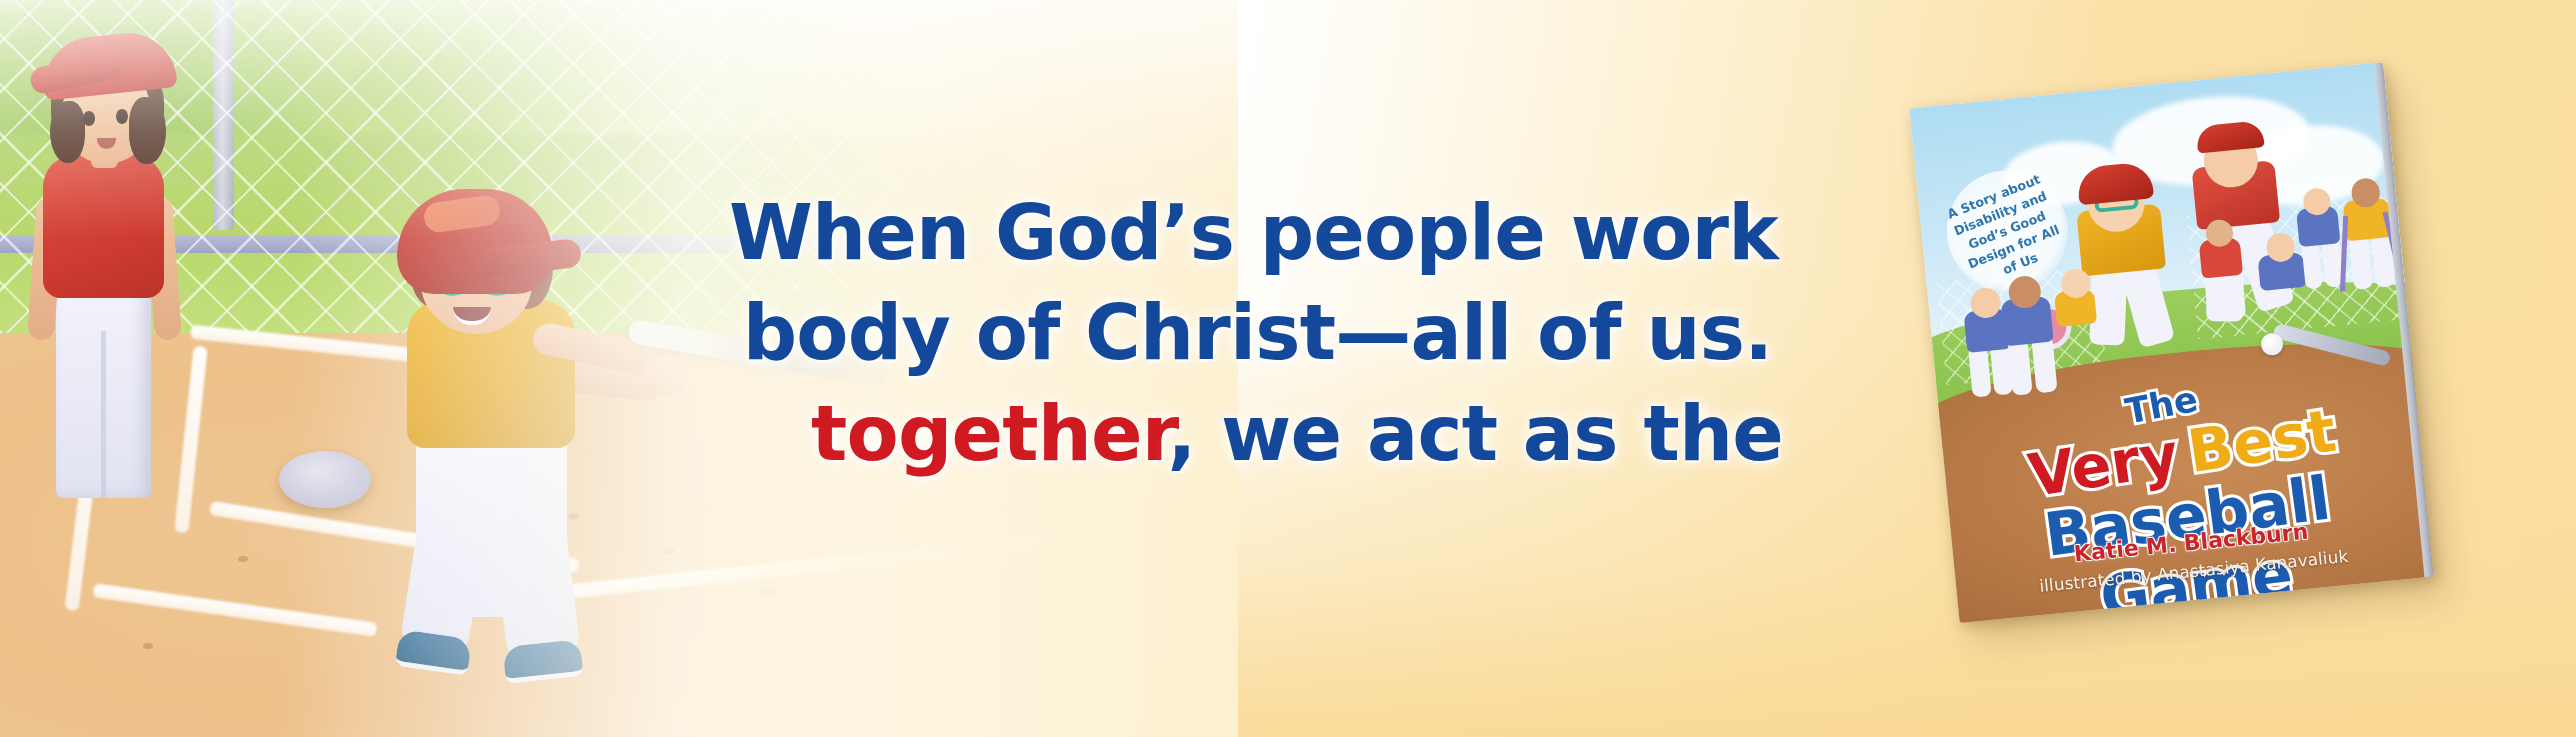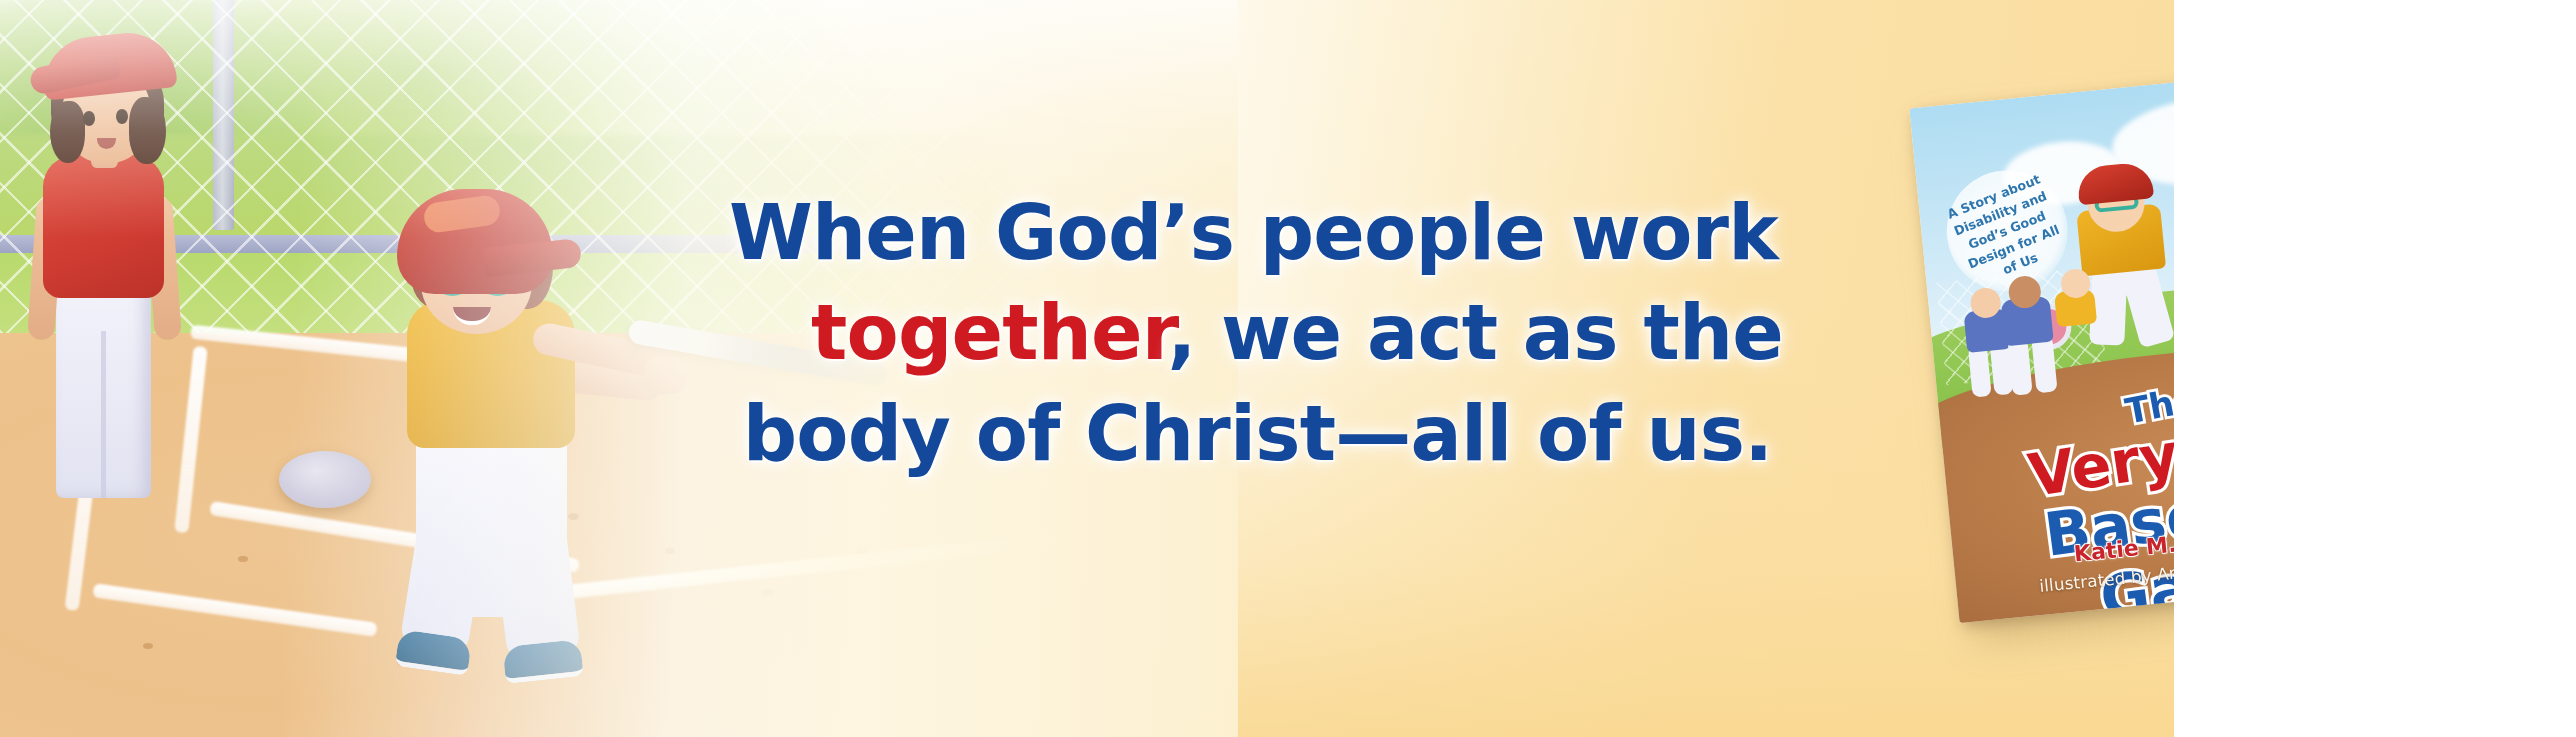--- a/index.html
+++ b/index.html
@@ -2,21 +2,21 @@
 <html style="font-size:12.7px"><head>
 <meta charset="utf-8">
 <title>The Very Best Baseball Game — Banner</title>
 <style>
   * { margin:0; padding:0; box-sizing:border-box; }
   html,body { background:#fff; }
   body { font-family:"Liberation Sans", sans-serif; }
 
   #banner {
     position:relative;
-    width:2174px;
+    width:2576px;
     height:737px;
     overflow:hidden;
     background:#ffffff;
   }
 
   
   .wash {
     position:absolute; inset:0;
     background:
       linear-gradient(100deg,
@@ -402,22 +402,22 @@
     </div>
 
     <div class="bat"></div>
 
     <div class="illus-fade"></div>
     <div class="illus-fade-top"></div>
   </div>
 
   <div class="headline">
     <span class="ln ln1">When God’s people work</span>
+    <span class="ln ln3">body of Christ—all of us.</span>
     <span class="ln ln2"><span class="hl-red">together</span><span>, we act as the</span></span>
-    <span class="ln ln3">body of Christ—all of us.</span>
   </div>
 
   <div class="book-wrap">
     <div class="book-shadow"></div>
     <div class="book">
       <div class="bk-sky"></div>
       <div class="bk-cloud" style="left:198px; top:17.5px; width:198px; height:87px;"></div>
       <div class="bk-cloud" style="left:316px; top:56px; width:151px; height:79px;"></div>
       <div class="bk-cloud" style="left:87px; top:48px; width:119px; height:63px;"></div>
 

